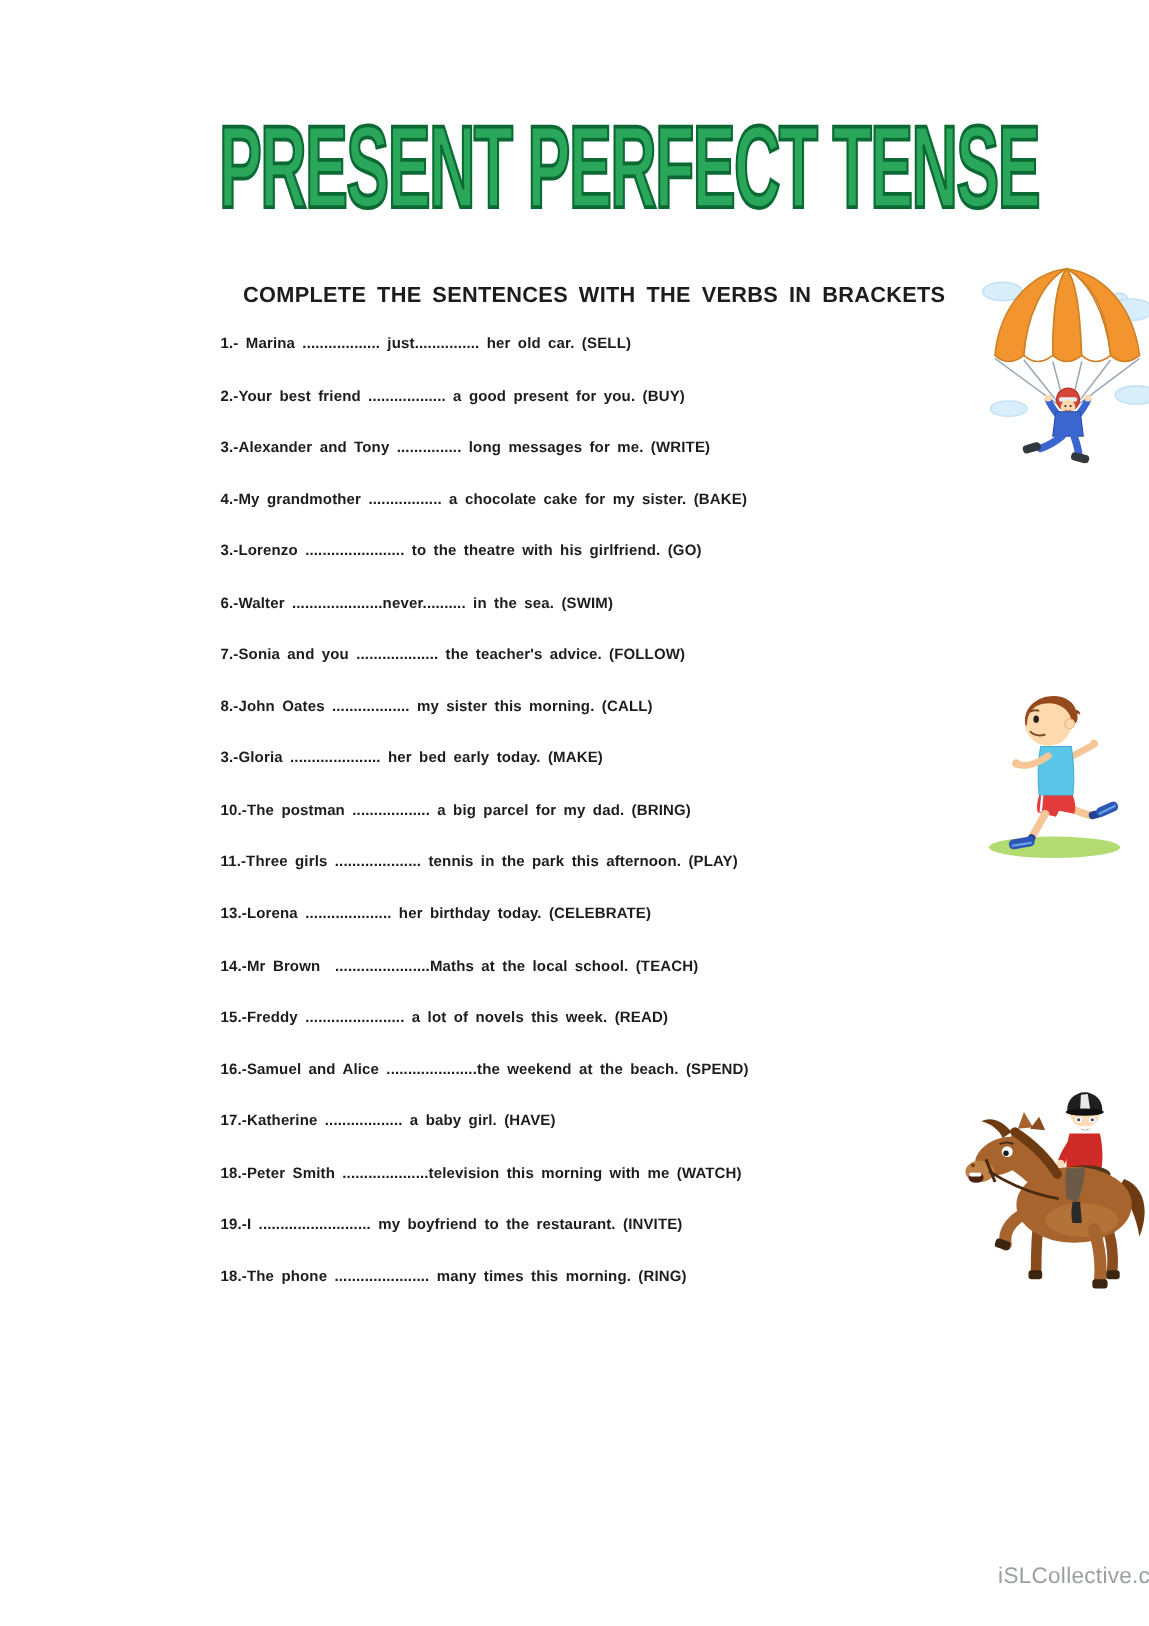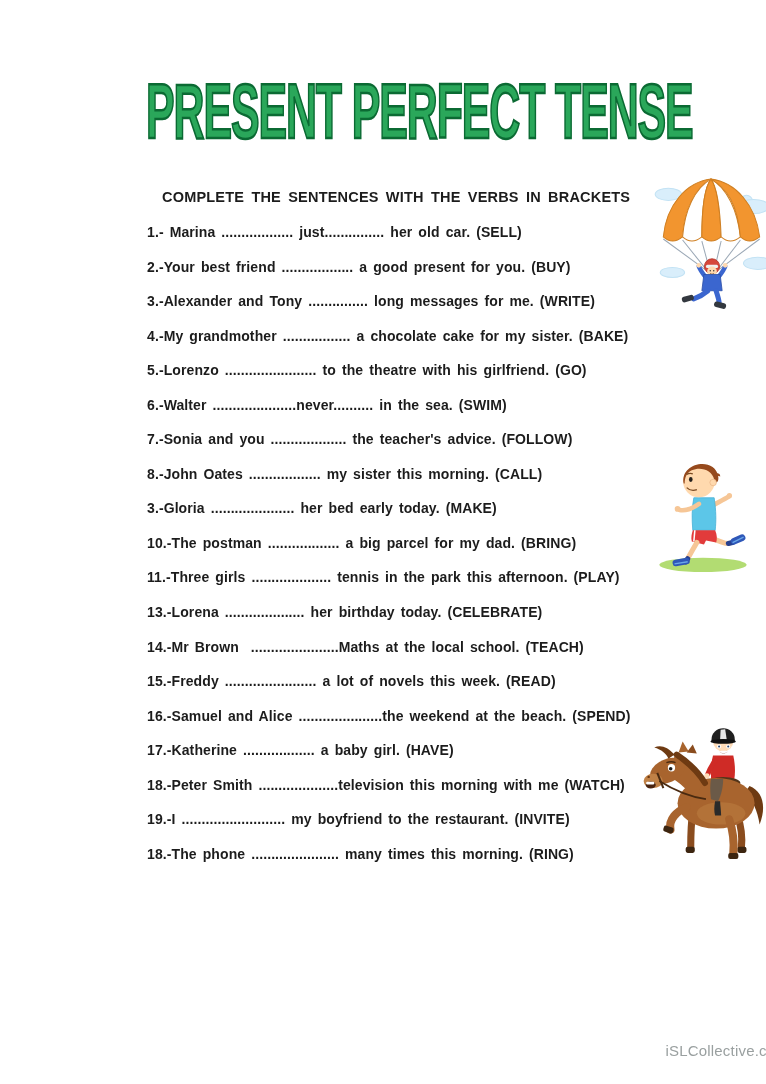--- a/index.html
+++ b/index.html
@@ -14,21 +14,21 @@
     -webkit-text-stroke:2.5px var(--title_outline,#0b6a33);
     transform:scaleX(0.55); transform-origin:left top; white-space:nowrap;
   }
   .instruction{
     position:absolute; left:120px; top:189px;
     font-size:14.5px; font-weight:bold; letter-spacing:0.2px; word-spacing:3px;
     color:var(--text,#1c1c1c); white-space:nowrap;
   }
   .sentences{ position:absolute; left:105px; top:224px; width:600px; }
   .line{
-    height:34.55px; font-size:14px; font-weight:bold;
+    height:34.55px; font-size:10px; font-weight:bold;
     letter-spacing:0.1px; word-spacing:2px; white-space:pre;
     color:var(--text,#1c1c1c);
   }
   .illust{ position:absolute; }
   .illust-parachute{ left:606px; top:172px; width:127px; height:137px; }
   .illust-runner{ left:604px; top:450px; width:117px; height:124px; }
   .illust-rider{ left:598px; top:710px; width:142px; height:152px; }
   .watermark{
     position:absolute; right:20px; top:1042px;
     font-size:15px; letter-spacing:0.2px; color:var(--watermark,#9aa0a0);
@@ -41,21 +41,21 @@
 
   <h1 class="title">PRESENT PERFECT TENSE</h1>
 
   <div class="instruction">COMPLETE THE SENTENCES WITH THE VERBS IN BRACKETS</div>
 
   <div class="sentences">
       <div class="line">1.- Marina .................. just............... her old car. (SELL)</div>
       <div class="line">2.-Your best friend .................. a good present for you. (BUY)</div>
       <div class="line">3.-Alexander and Tony ............... long messages for me. (WRITE)</div>
       <div class="line">4.-My grandmother ................. a chocolate cake for my sister. (BAKE)</div>
-      <div class="line">5.-Lorenzo ....................... to the theatre with his girlfriend. (GO)</div>
+      <div class="line">3.-Lorenzo ....................... to the theatre with his girlfriend. (GO)</div>
       <div class="line">6.-Walter .....................never.......... in the sea. (SWIM)</div>
       <div class="line">7.-Sonia and you ................... the teacher's advice. (FOLLOW)</div>
       <div class="line">8.-John Oates .................. my sister this morning. (CALL)</div>
       <div class="line">3.-Gloria ..................... her bed early today. (MAKE)</div>
       <div class="line">10.-The postman .................. a big parcel for my dad. (BRING)</div>
       <div class="line">11.-Three girls .................... tennis in the park this afternoon. (PLAY)</div>
       <div class="line">13.-Lorena .................... her birthday today. (CELEBRATE)</div>
       <div class="line">14.-Mr Brown  ......................Maths at the local school. (TEACH)</div>
       <div class="line">15.-Freddy ....................... a lot of novels this week. (READ)</div>
       <div class="line">16.-Samuel and Alice .....................the weekend at the beach. (SPEND)</div>

